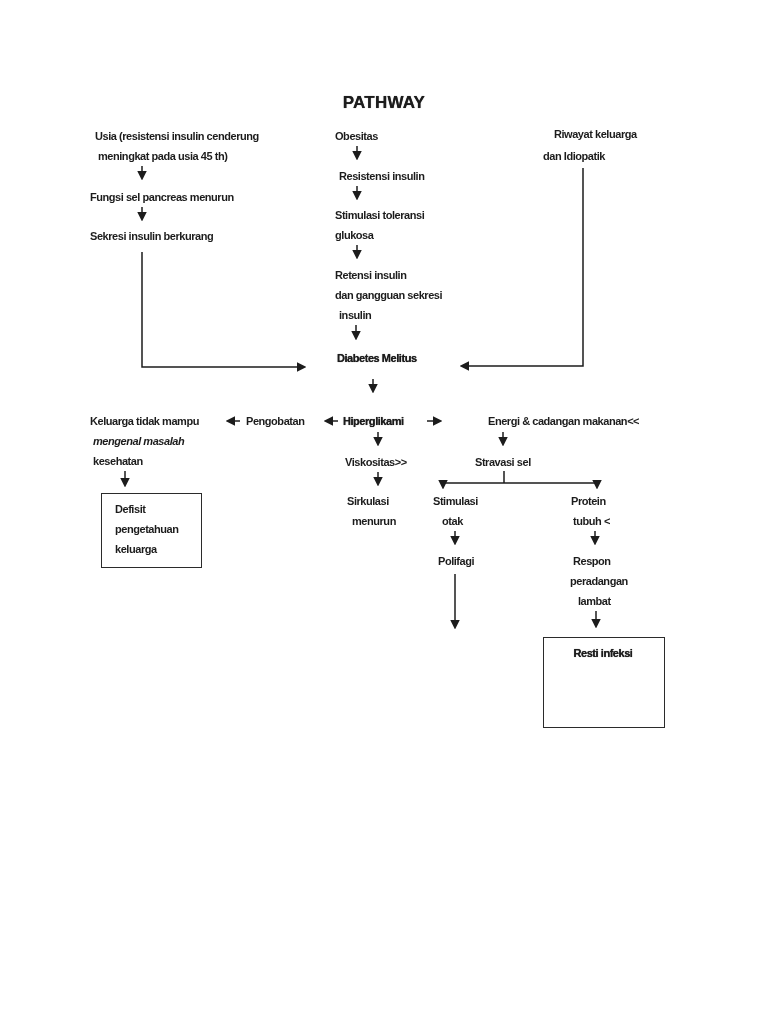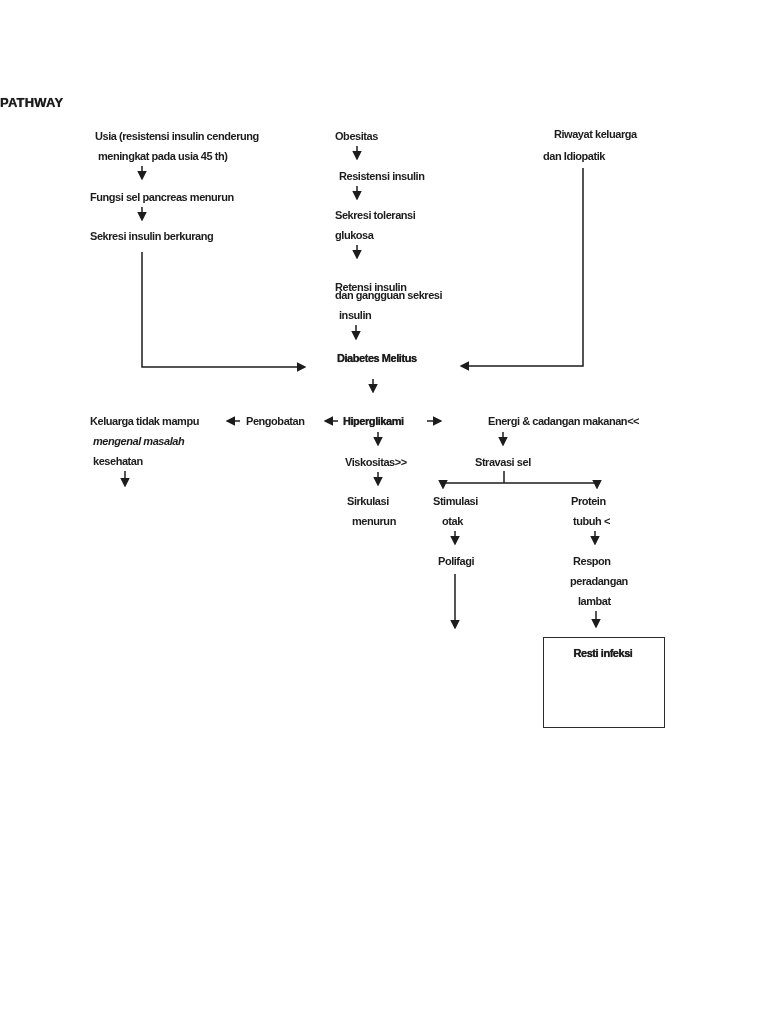--- a/index.html
+++ b/index.html
@@ -5,21 +5,21 @@
   html,body{margin:0;padding:0;background:#ffffff;}
   .page{
     position:relative;width:768px;height:1024px;background:#ffffff;
     font-family:"Liberation Sans",sans-serif;color:#1c1c1c;overflow:hidden;
   }
   .t{
     position:absolute;white-space:nowrap;
     font-size:11px;font-weight:700;letter-spacing:-0.45px;line-height:15px;
   }
   .b{text-shadow:0 0 0.7px currentColor;}  
-  .title{width:768px;left:0;font-size:13px;letter-spacing:0.2px;}
+  .title{width:768px;left:0;text-align:center;font-size:17px;letter-spacing:0.2px;}
   .box{position:absolute;border:1.6px solid #2b2b2b;background:#ffffff;box-sizing:border-box;}
   .box .t{position:absolute;}
   svg.arrows{position:absolute;left:0;top:0;width:768px;height:1024px;}
   svg.arrows path{stroke:#1c1c1c;stroke-width:1.5;fill:none;}
 </style>
 </head>
 <body>
 
 <div class="page">
 
@@ -56,23 +56,23 @@
 
   <div class="t b title" style="top:95px;">PATHWAY</div>
 
   <span class="t" style="left:95px;top:129px;">Usia (resistensi insulin cenderung</span>
   <span class="t" style="left:98px;top:149px;">meningkat pada usia 45 th)</span>
   <span class="t" style="left:90px;top:190px;">Fungsi sel pancreas menurun</span>
   <span class="t" style="left:90px;top:229px;">Sekresi insulin berkurang</span>
 
   <span class="t" style="left:335px;top:129px;">Obesitas</span>
   <span class="t" style="left:339px;top:169px;">Resistensi insulin</span>
-  <span class="t" style="left:335px;top:208px;">Sekresi toleransi</span>
+  <span class="t" style="left:335px;top:208px;">Stimulasi toleransi</span>
   <span class="t" style="left:335px;top:228px;">glukosa</span>
-  <span class="t" style="left:335px;top:280px;">Retensi insulin</span>
+  <span class="t" style="left:335px;top:268px;">Retensi insulin</span>
   <span class="t" style="left:335px;top:288px;">dan gangguan sekresi</span>
   <span class="t" style="left:339px;top:308px;">insulin</span>
   <span class="t b" style="left:337px;top:351px;">Diabetes Melitus</span>
 
   <span class="t" style="left:538px;top:127px;margin-left:16px;">Riwayat keluarga</span>
   <span class="t" style="left:543px;top:149px;">dan Idiopatik</span>
 
   <span class="t" style="left:90px;top:414px;">Keluarga tidak mampu</span>
   <span class="t" style="left:93px;top:434px;font-style:italic;">mengenal masalah</span>
   <span class="t" style="left:93px;top:454px;">kesehatan</span>
@@ -87,19 +87,24 @@
   <span class="t" style="left:475px;top:455px;">Stravasi sel</span>
   <span class="t" style="left:433px;top:494px;">Stimulasi</span>
   <span class="t" style="left:442px;top:514px;">otak</span>
   <span class="t" style="left:438px;top:554px;">Polifagi</span>
   <span class="t" style="left:571px;top:494px;">Protein</span>
   <span class="t" style="left:573px;top:514px;">tubuh &lt;</span>
   <span class="t" style="left:573px;top:554px;">Respon</span>
   <span class="t" style="left:570px;top:574px;">peradangan</span>
   <span class="t" style="left:578px;top:594px;">lambat</span>
 
+  <div class="box" style="left:101px;top:493px;width:101px;height:75px;">
+    <span class="t" style="left:13px;top:8px;">Defisit</span>
+    <span class="t" style="left:13px;top:28px;">pengetahuan</span>
+    <span class="t" style="left:13px;top:48px;">keluarga</span>
+  </div>
 
 
   <div class="box" style="left:543px;top:637px;width:122px;height:91px;">
     <span class="t b" style="left:0;top:8px;width:118px;text-align:center;">Resti infeksi</span>
   </div>
 
 </div>
 
 </body></html>

